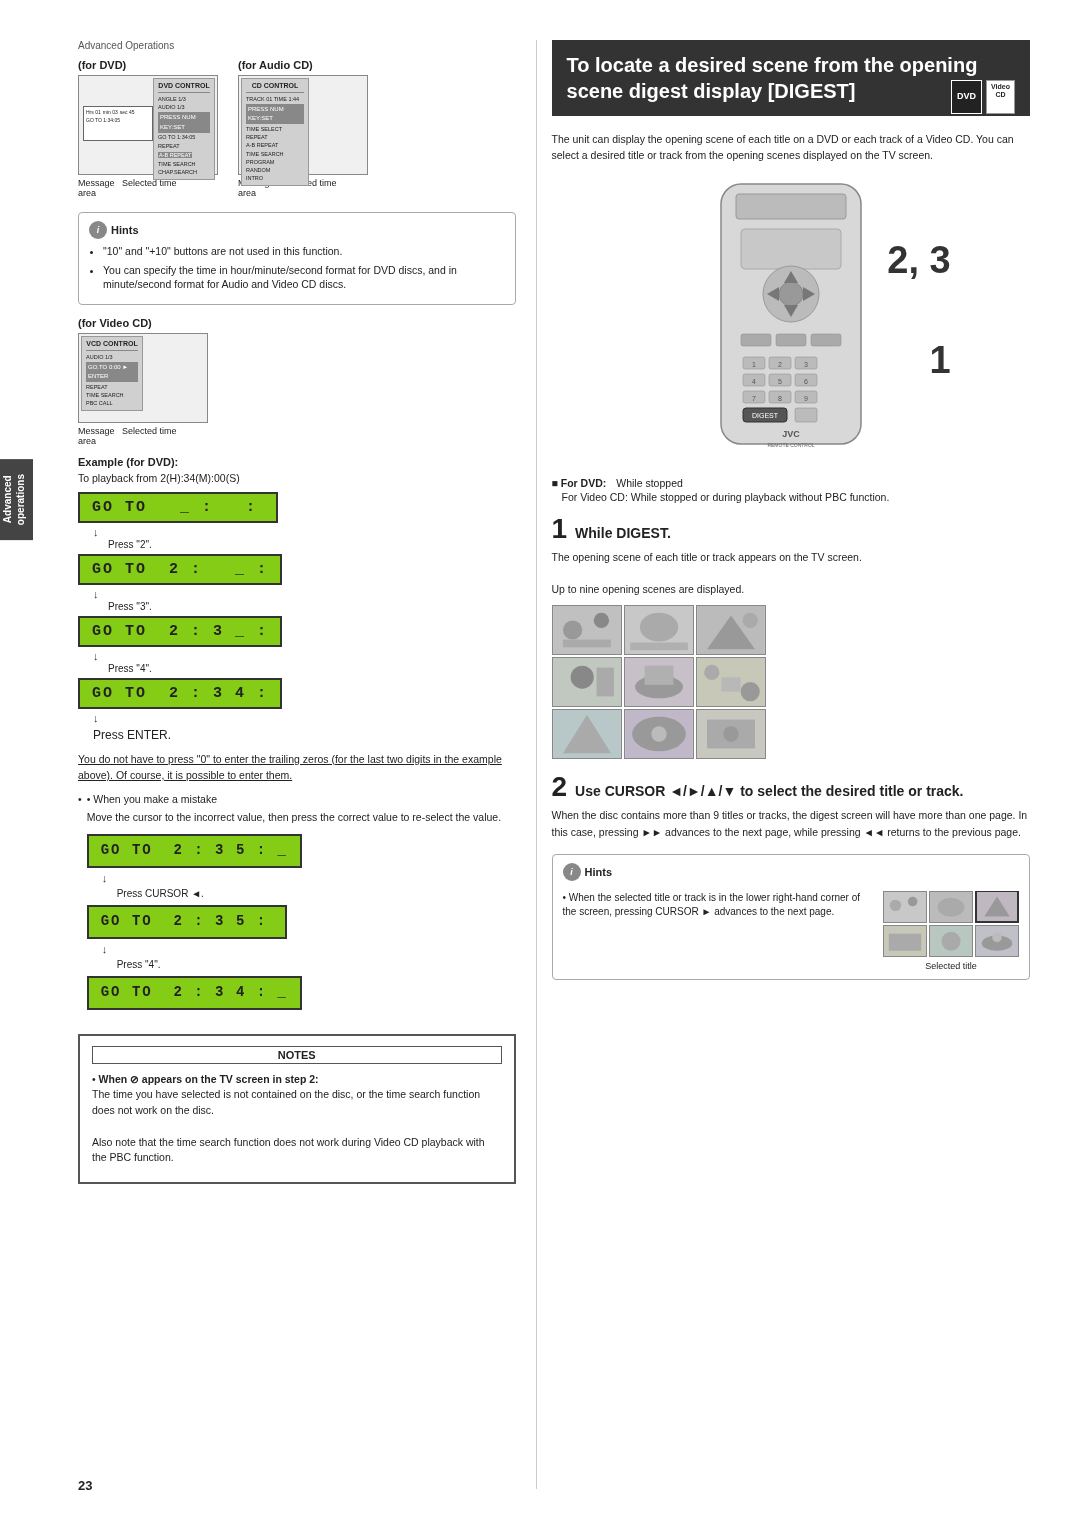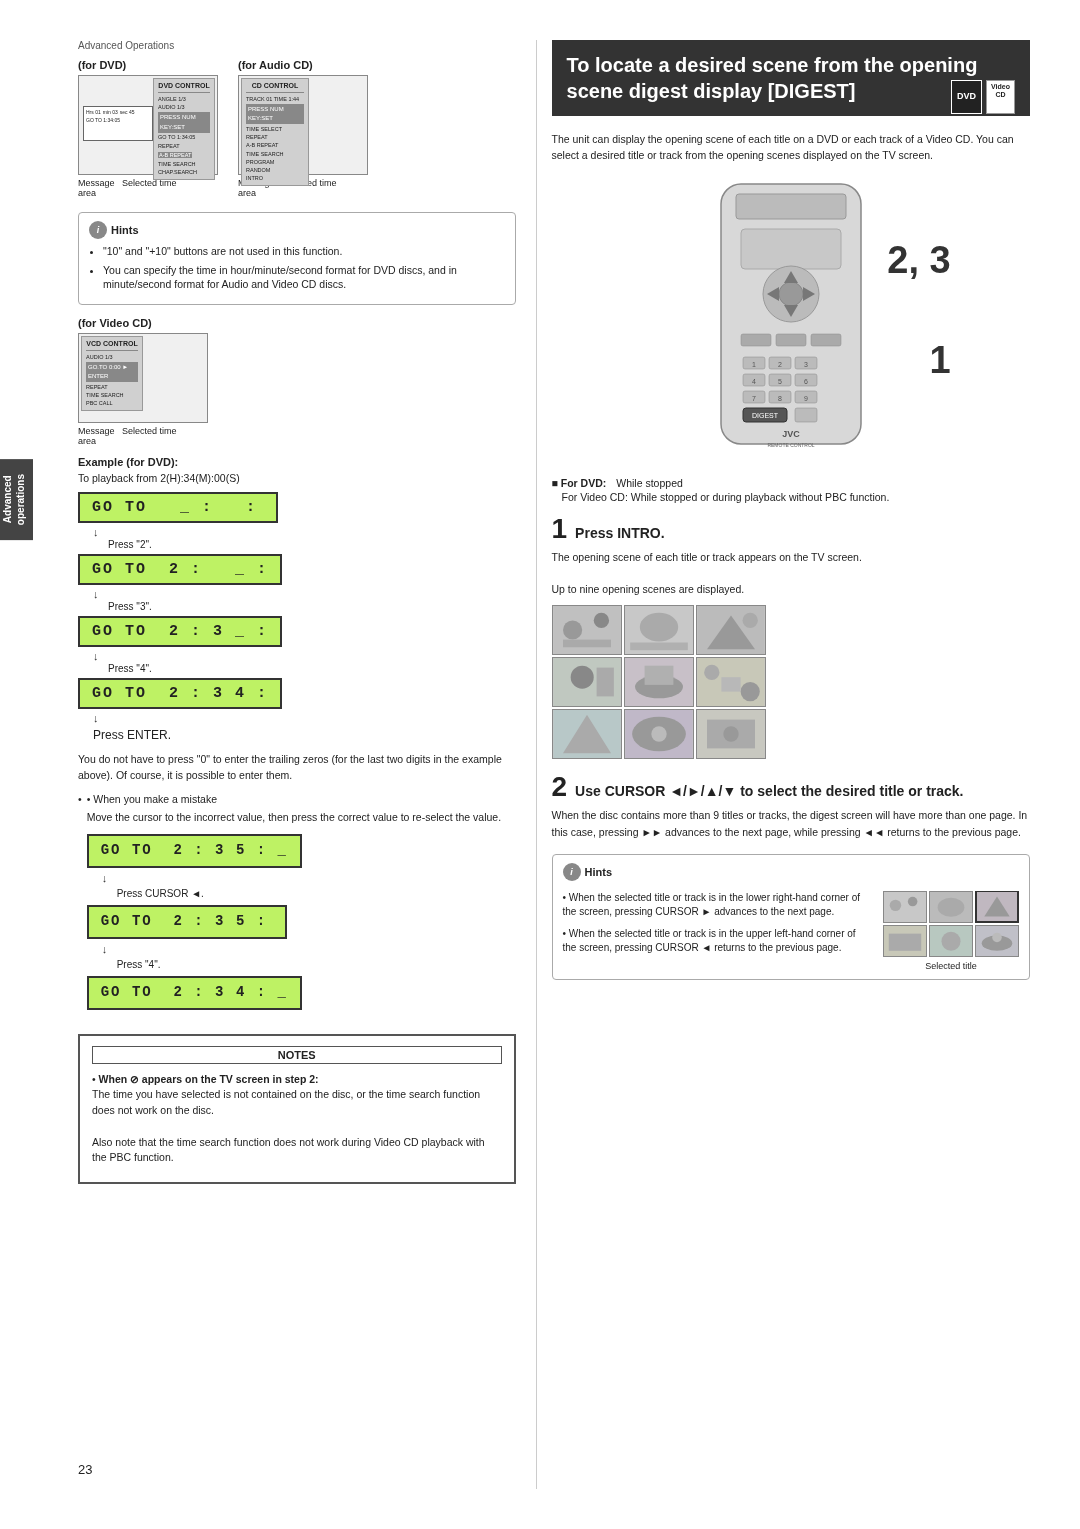--- a/index.html
+++ b/index.html
@@ -189,21 +189,21 @@
     }
     .goto-box {
       border: 2px solid #333;
       padding: 5px 12px;
       font-size: 15px;
       font-weight: bold;
       font-family: 'Courier New', monospace;
       letter-spacing: 2px;
       margin-bottom: 2px;
       min-width: 200px;
-      background: #bef264;
+      background: #84cc16;
     }
     .goto-arrow {
       font-size: 11px;
       margin: 1px 0 1px 15px;
       color: #333;
     }
     .goto-press {
       font-size: 10px;
       margin-left: 30px;
       margin-bottom: 4px;
@@ -211,20 +211,21 @@
     .goto-enter {
       font-size: 12px;
       margin-left: 15px;
       margin-top: 3px;
     }
 
     .text-normal {
       font-size: 10.5px;
       line-height: 1.5;
       margin-bottom: 8px;
+      text-decoration: underline;
     }
     .bullet-item {
       display: flex;
       gap: 5px;
       font-size: 10.5px;
       line-height: 1.4;
       margin-bottom: 5px;
     }
 
     
@@ -251,23 +252,23 @@
       line-height: 1.5;
     }
     .notes-box li::before {
       content: "• ";
     }
     .bold { font-weight: bold; }
 
     
     .page-number {
       position: absolute;
-      bottom: 52px;
+      bottom: 36px;
       left: 78px;
-      font-weight: normal;
+      font-weight: bold;
       font-size: 13px;
     }
 
     
     .right-heading {
       background: #333;
       color: #fff;
       font-size: 20px;
       font-weight: bold;
       padding: 12px 15px;
@@ -689,21 +690,21 @@
         <span>While stopped</span>
       </div>
       <div style="font-size:10.5px; margin-left: 10px;">
         For Video CD: While stopped or during playback without PBC function.
       </div>
     </div>
 
     <div class="step-block">
       <div class="step-header">
         <span class="step-num">1</span>
-        <span class="step-title">Press INTRO.</span>
+        <span class="step-title">While DIGEST.</span>
       </div>
       <div class="step-body">
         <span>The opening scene of each title or track appears on the TV screen.</span><br><br>
         <span>Up to nine opening scenes are displayed.</span>
       </div>
 
       <div class="digest-grid">
 
         <div class="digest-cell">
           <svg viewBox="0 0 70 50">
@@ -784,21 +785,20 @@
 
     <div class="hints-box">
       <div class="hints-title">
         <span class="hints-icon">i</span>
         <span>Hints</span>
       </div>
       <div class="right-hints">
         <div class="right-hints-text">
           <ul>
             <li>When the selected title or track is in the lower right-hand corner of the screen, pressing CURSOR ► advances to the next page.</li>
-            <li>When the selected title or track is in the upper left-hand corner of the screen, pressing CURSOR ◄ returns to the previous page.</li>
           </ul>
         </div>
 
         <div class="selected-title-block">
           <div class="selected-grid">
             <div class="selected-cell">
               <svg viewBox="0 0 44 32">
                   <rect width="44" height="32" fill="#c8c8c8"></rect>
                   <circle cx="12" cy="14" r="6" fill="#aaa"></circle>
                   <circle cx="30" cy="10" r="5" fill="#999"></circle>

